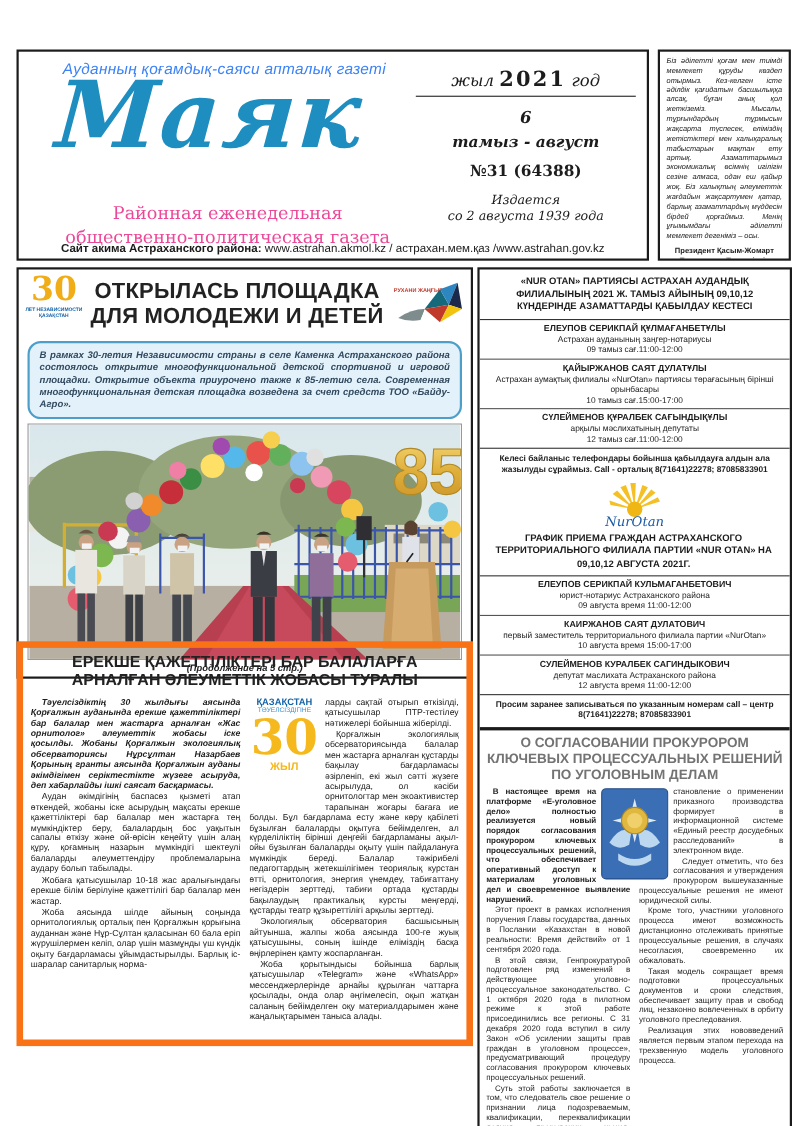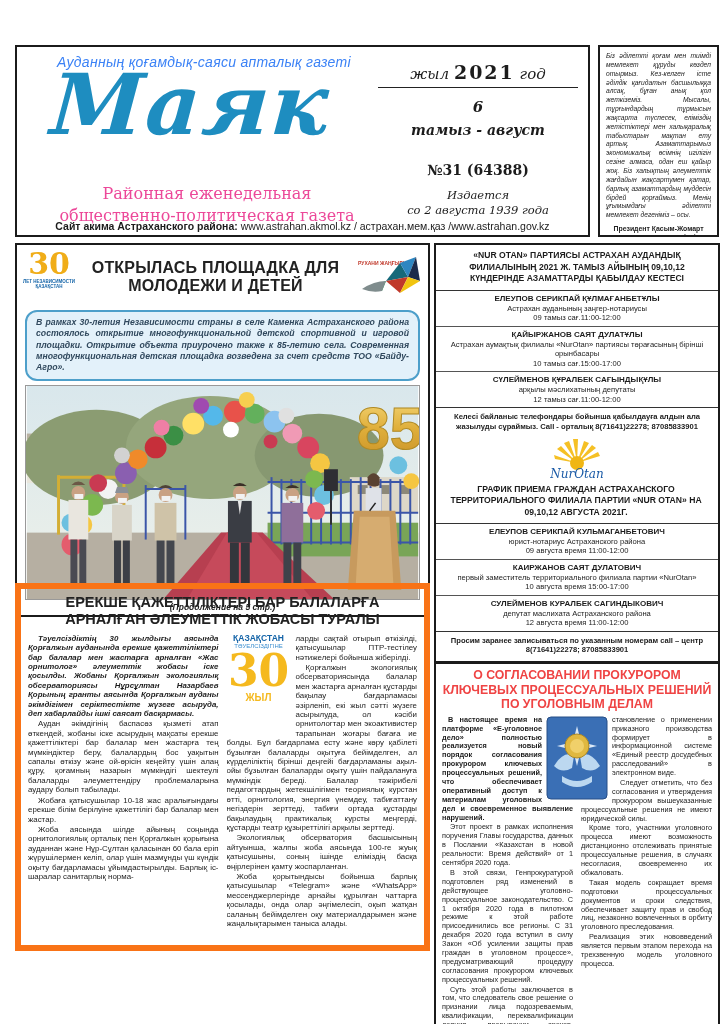--- a/index.html
+++ b/index.html
@@ -8,37 +8,37 @@
   .abs{position:absolute}
   
   .mast{left:15px;top:45px;width:575px;height:192px;border:2px solid #1b1b1b;background:#fff}
   .tagline{position:absolute;left:40px;top:7px;font-family:Liberation Sans, sans-serif;font-style:italic;font-size:14px;color:#3b82f6;letter-spacing:.3px}
   .brand{position:absolute;left:34px;top:12px;font-family:"DejaVu Serif",serif;font-style:italic;font-weight:bold;font-size:84px;line-height:1.1;color:#1e8dc0;letter-spacing:2px;transform:skewX(-4deg)}
   .mastinfo{position:absolute;right:10px;top:14px;width:200px;text-align:center;font-family:"DejaVu Serif",serif}
   .yearline{font-size:15px;border-bottom:1px solid #222;padding-bottom:4px;margin-bottom:10px}
   .yearline .it{font-style:italic}
   .yearline .yr{font-weight:bold;font-size:19px;letter-spacing:2px}
   .dayline{font-style:italic;font-weight:bold;font-size:15px;margin-bottom:6px}
-  .monthline{font-style:italic;font-weight:bold;font-size:14px;margin-bottom:24px}
+  .monthline{font-style:italic;font-weight:bold;font-size:14px;margin-bottom:10px}
   .issueline{font-weight:bold;font-size:14px;margin-bottom:10px}
   .sinceline{font-style:italic;font-size:11.5px;white-space:pre-line;line-height:1.3}
   .mastsub{position:absolute;left:40px;top:136px;width:300px;text-align:center;font-family:"DejaVu Serif",serif;font-size:16px;line-height:1.35;color:#ec4899}
   .mastsite{position:absolute;left:0;bottom:3px;width:100%;text-align:center;font-size:10.5px}
   .mastsite b{font-weight:bold}
   
   .quote{left:598px;top:45px;width:121px;height:192px;border:2px solid #1b1b1b;padding:5px 6px;overflow:hidden}
   .quote-text{font-size:6.7px;line-height:1.32;font-style:italic;text-align:justify;color:#222}
   .quote-attr{margin-top:5px;font-size:6.9px;line-height:1.3;font-weight:bold;text-align:center;color:#222}
   
   .a1{left:15px;top:243px;width:415px;height:374px;border:2px solid #1b1b1b;padding:4px 6px;overflow:hidden}
   .a1head{display:flex;align-items:center;gap:4px}
   .logo30{width:52px;height:56px;text-align:center;flex:0 0 auto}
   .logo30 .n{font-size:30px;font-weight:bold;color:#f0ad18;font-family:"DejaVu Serif",serif;line-height:1}
   .logo30 .c{font-size:4.5px;color:#1464a8;font-weight:bold;line-height:1.2}
-  .a1title{flex:1;text-align:center;font-size:16px;font-weight:bold;line-height:1.15;color:#222;letter-spacing:.2px}
+  .a1title{flex:1;text-align:center;font-size:20px;font-weight:bold;line-height:1.15;color:#222;letter-spacing:.2px}
   .rz{width:66px;height:52px;flex:0 0 auto}
   .leadbox{margin:5px 2px 4px 2px;border:2px solid #4d9fca;border-radius:12px;background:#e3f1fa;padding:5px 9px;font-size:8.7px;font-weight:bold;font-style:italic;line-height:1.3;text-align:justify;color:#31495e}
   .photo{display:block;margin:2px auto 0 auto;border:1px solid #999}
   .caption{text-align:center;font-size:8.5px;font-weight:bold;font-style:italic;margin-top:2px}
   .a2{left:15px;top:583px;width:415px;height:368px;border:6px solid #f97316;padding:5px 7px;overflow:hidden}
   .a2title{text-align:center;font-size:14.5px;font-weight:bold;line-height:1.2;margin-bottom:5px;color:#222}
   .cols{display:flex;gap:8px}
   .col{flex:1;font-size:7.9px;line-height:1.19;text-align:justify;overflow:hidden}
   .col p{text-indent:10px;margin-bottom:1px}
   .col p.bi{font-weight:bold;font-style:italic}
@@ -55,21 +55,21 @@
   .srow:last-child{border-bottom:none}
   .sname{font-weight:bold;font-size:8px;line-height:1.25}
   .srole{font-size:7.6px;line-height:1.25}
   .stime{font-size:7.6px;line-height:1.25}
   .snote{padding:4px 8px;text-align:center;font-weight:bold;font-size:7.6px;line-height:1.3}
   .nurotan{display:block;margin:1px auto}
   .rutitle{padding:2px 10px 4px 8px;text-align:center;font-weight:bold;font-size:8.6px;line-height:1.35}
   .rutable{border-top:1.5px solid #333;border-bottom:1.5px solid #333}
   .thickrule{border-top:3px solid #1b1b1b;margin-top:2px}
   .a3{padding:4px 6px;position:relative}
-  .a3title{text-align:center;font-weight:bold;font-size:12.3px;line-height:1.18;margin-bottom:4px;color:#ef4444}
+  .a3title{text-align:center;font-weight:bold;font-size:12.3px;line-height:1.18;margin-bottom:4px;color:#737373}
   .a3cols{display:flex;gap:8px;position:relative}
   .a3col{flex:1;font-size:7.3px;line-height:1.22;text-align:justify;overflow:hidden}
   .a3col p{text-indent:8px;margin-bottom:1px}
   .a3col p.bold{font-weight:bold;text-indent:8px}
   .sp-r{float:right;width:31px;height:88px}
   .sp-l{float:left;width:31px;height:88px}
   .emblem{position:absolute;left:50%;top:0;transform:translateX(-50%);z-index:2}
 </style>
 </head>
 <body>

